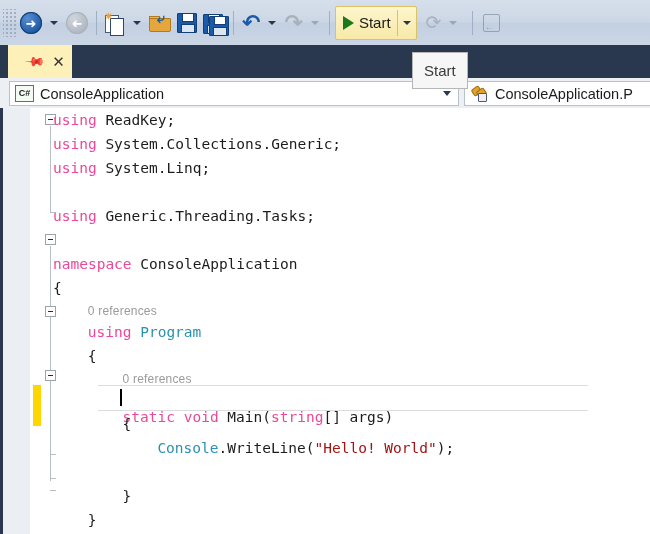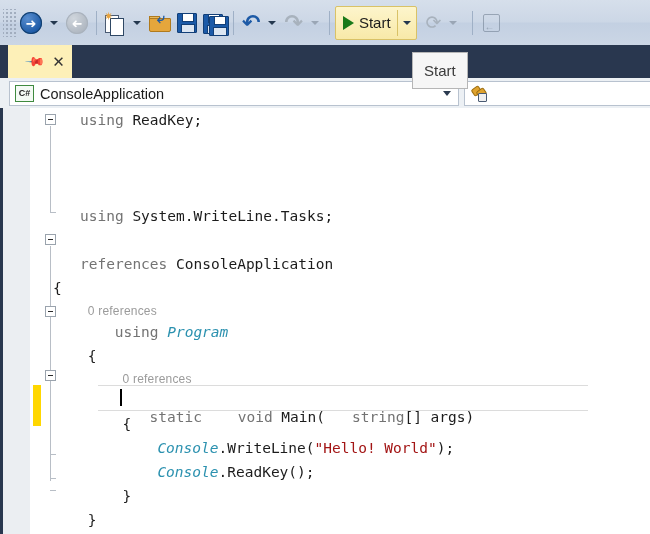--- a/index.html
+++ b/index.html
@@ -115,22 +115,22 @@
 
   
   .editor{position:absolute;left:0;top:108px;width:650px;height:426px;background:#ffffff;
           border-left:3px solid #29374f;box-sizing:border-box;}
   .gutter{position:absolute;left:0;top:0;width:27px;height:100%;background:#ebeef2;}
   .changebar{position:absolute;left:30px;width:8px;background:#ffd700;}
   .code{position:absolute;left:40px;top:0;right:0;height:100%;
         font-family:"DejaVu Sans Mono","Liberation Mono",monospace;font-size:14.5px;}
 
   .ln{position:absolute;left:0;white-space:pre;line-height:24px;height:24px;color:#1c1c1c;}
-  .kw{color:#737373;margin-left:27px;}
-  .type{color:#2b91af;font-style:italic;}
+  .kw{color:#ec4899;}
+  .type{color:#2b91af;}
   .str{color:#a31515;}
   .cref{color:#9b9b9b;font-family:"Liberation Sans",sans-serif;font-size:12px;letter-spacing:.2px;}
 
   
   .outl{position:absolute;width:11px;height:11px;border:1px solid #9aa3ad;background:#fff;box-sizing:border-box;}
   .outl:after{content:"";position:absolute;left:2px;top:4px;width:5px;height:1px;background:#2b2b2b;}
   .vline{position:absolute;width:1px;background:#b8bec6;}
   .hfoot{position:absolute;height:1px;background:#b8bec6;}
 
   .curline-top,.curline-bot{position:absolute;height:1px;background:#dcdcdc;}
@@ -248,20 +248,21 @@
         </div>
       <span class="ntxt">ConsoleApplication</span>
       <div class="nc"></div>
     </div>
     <div class="navsel right">
       <div class="ico-method">
           <div class="mb1"></div>
           <div class="mb2"></div>
           <div class="lk"></div>
         </div>
+      <span class="ntxt">ConsoleApplication.P</span>
     </div>
   </div>
 
   <div class="editor">
     <div class="gutter"></div>
     <div class="changebar" style="top:277px;height:41px"></div>
 
     <div class="outl" style="left:42px;top:6px"></div>
     <div class="vline" style="left:47px;top:18px;height:86px"></div>
     <div class="hfoot" style="left:47px;top:104px;width:6px"></div>
@@ -277,30 +278,31 @@
     <div class="hfoot" style="left:47px;top:346px;width:6px"></div>
     <div class="hfoot" style="left:47px;top:370px;width:6px"></div>
     <div class="hfoot" style="left:47px;top:382px;width:6px"></div>
 
     <div class="curline-top" style="left:95px;top:277px;width:490px"></div>
     <div class="curline-bot" style="left:95px;top:302px;width:490px"></div>
     <div class="caret-bar" style="left:117px;top:281px;height:17px"></div>
 
     <div class="code" id="code-lines">
         <div class="ln" style="left: 10px; top: 0px;"><span class="kw">using</span><span> ReadKey;</span></div>
-        <div class="ln" style="left: 10px; top: 96px;"><span class="kw">using</span><span> System.WriteLine.Tasks;</span></div>
+        <div class="ln" style="left: 10px; top: 24px;"><span class="kw">using</span><span> System.Collections.Generic;</span></div>
+        <div class="ln" style="left: 10px; top: 48px;"><span class="kw">using</span><span> System.Linq;</span></div>
+        <div class="ln" style="left: 10px; top: 96px;"><span class="kw">using</span><span> Generic.Threading.Tasks;</span></div>
         <div class="ln" style="left: 10px; top: 120px;"></div>
-        <div class="ln" style="left: 10px; top: 144px;"><span class="kw">references</span><span> ConsoleApplication</span></div>
+        <div class="ln" style="left: 10px; top: 144px;"><span class="kw">namespace</span><span> ConsoleApplication</span></div>
         <div class="ln" style="left: 10px; top: 168px;"><span>{</span></div>
         <div class="ln" style="left: 44.8px; top: 192px; line-height: 20px; height: 20px;"><span class="cref">0 references</span></div>
         <div class="ln" style="left: 44.8px; top: 212px;"><span class="kw">using</span><span> </span><span class="type">Program</span></div>
         <div class="ln" style="left: 44.8px; top: 236px;"><span>{</span></div>
         <div class="ln" style="left: 79.6px; top: 260px; line-height: 20px; height: 20px;"><span class="cref">0 references</span></div>
         <div class="ln" style="left: 79.6px; top: 297px;"><span class="kw">static</span><span> </span><span class="kw">void</span><span> Main(</span><span class="kw">string</span><span>[] args)</span></div>
         <div class="ln" style="left: 79.6px; top: 304px;"><span>{</span></div>
         <div class="ln" style="left: 114.4px; top: 328px;"><span class="type">Console</span><span>.WriteLine(</span><span class="str">"Hello! World"</span><span>);</span></div>
-        <div class="ln" style="left: 114.4px; top: 352px;"><span class="type">Console</span><span>.ReadKey();</span></div>
         <div class="ln" style="left: 79.6px; top: 376px;"><span>}</span></div>
         <div class="ln" style="left: 44.8px; top: 400px;"><span>}</span></div>
         <div class="ln" style="left: 10px; top: 424px;"></div>
       </div>
   </div>
 </div>
 
 </body></html>

